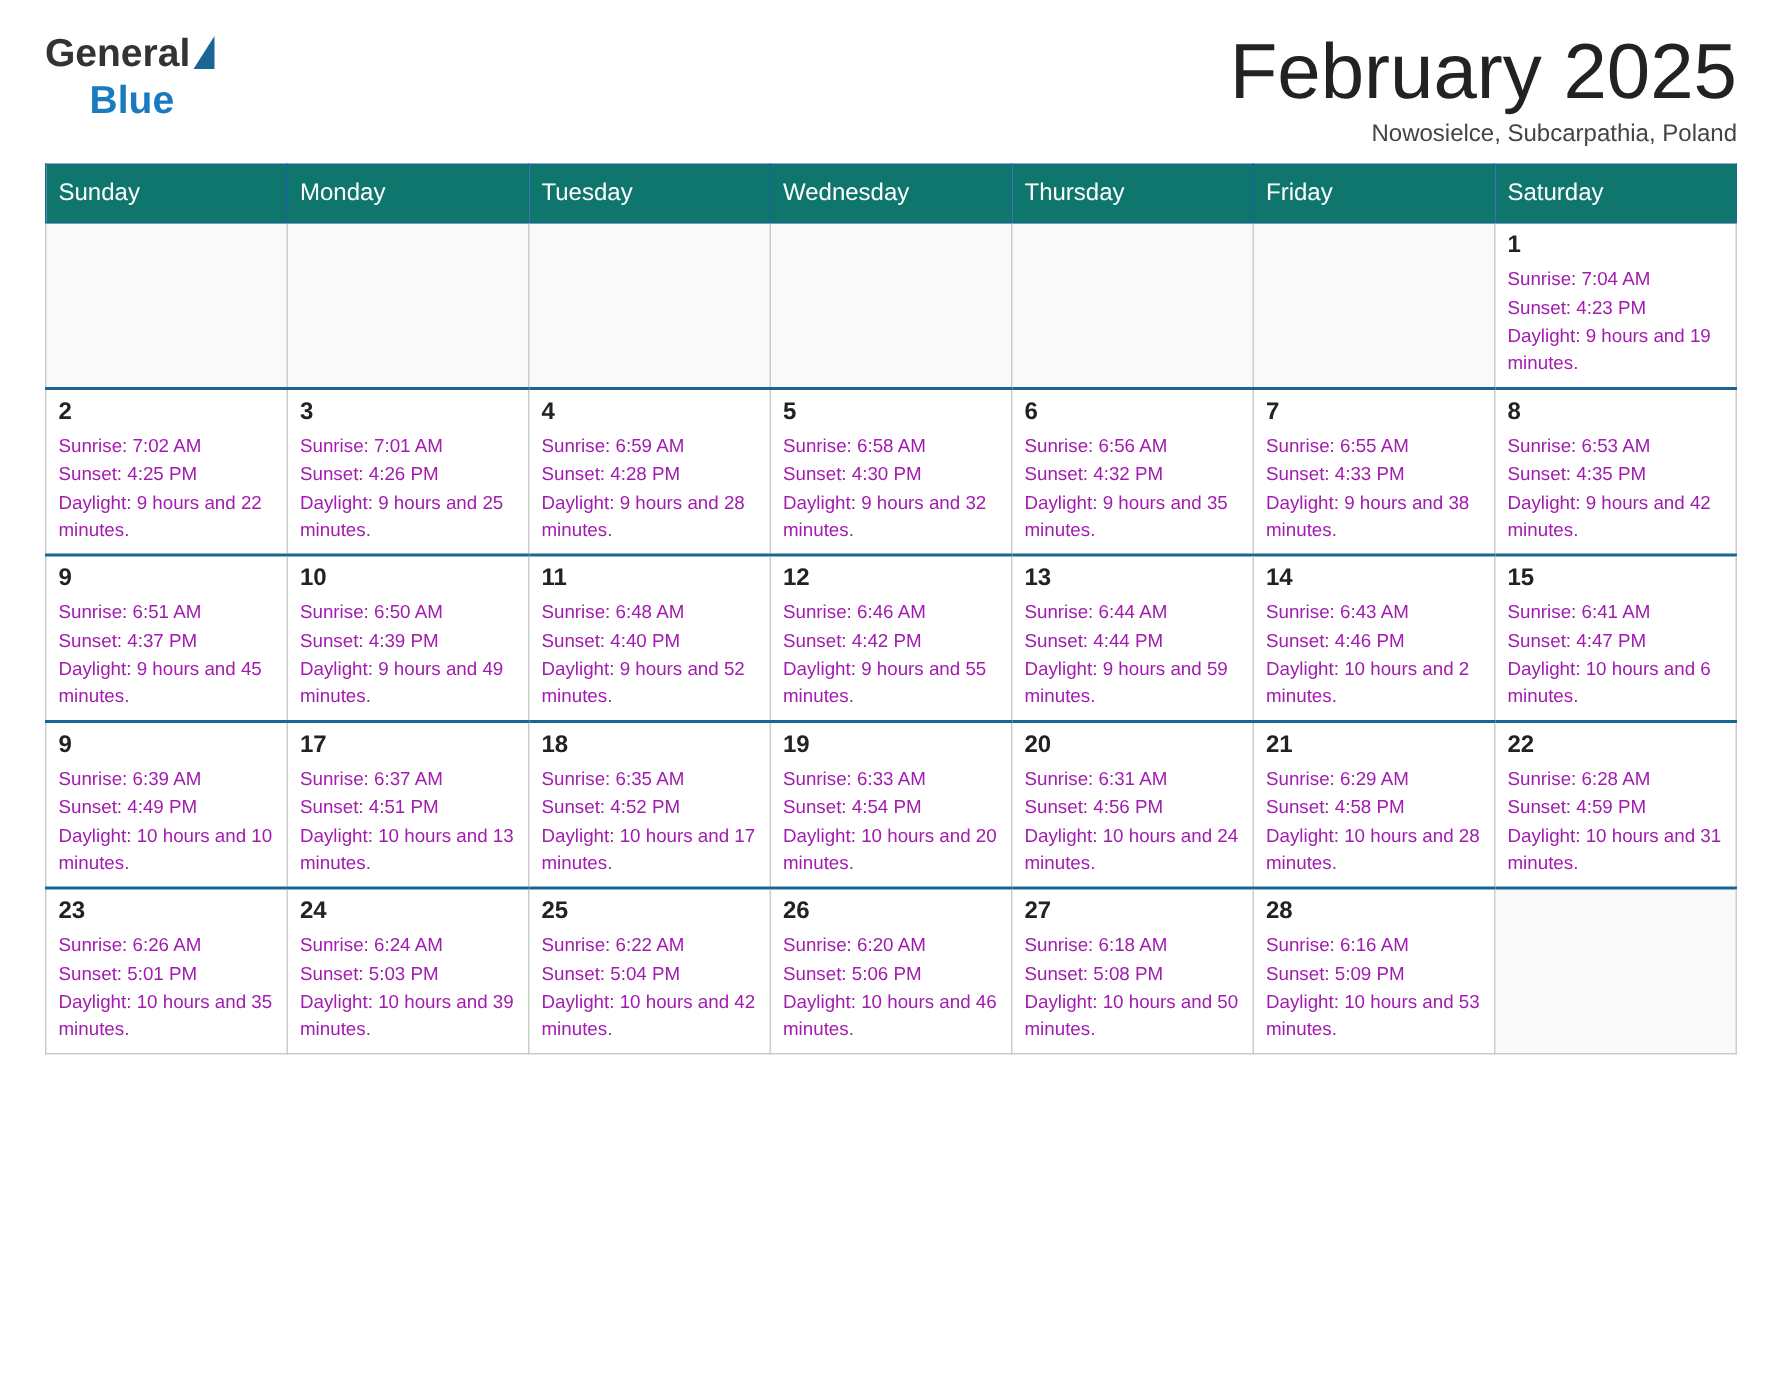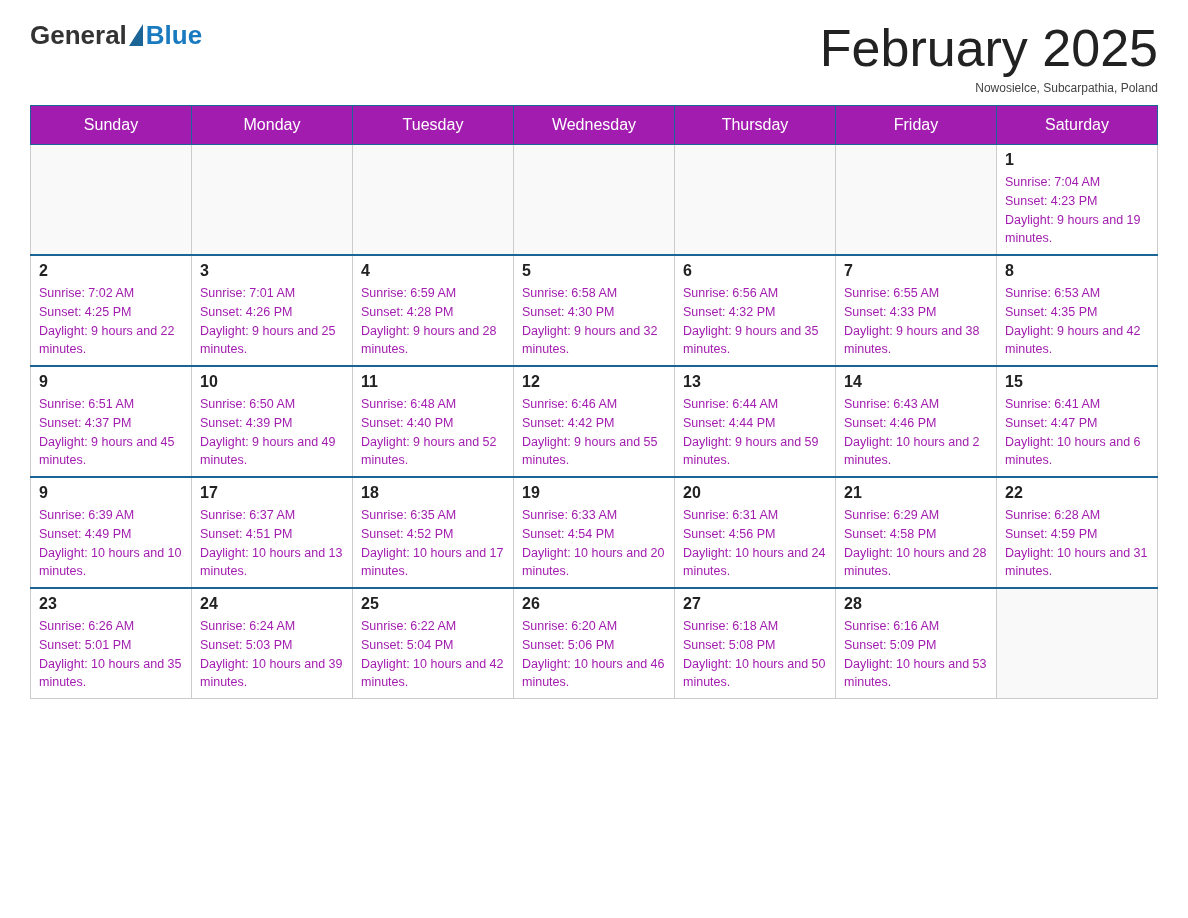--- a/index.html
+++ b/index.html
@@ -11,21 +11,21 @@
       min-height: 918px;
     }
     .header {
       display: flex;
       justify-content: space-between;
       align-items: flex-start;
       margin-bottom: 10px;
     }
     .logo {
       display: flex;
-      flex-direction: row;
+      flex-direction: column;
       align-items: center;
     }
     .logo-top {
       display: flex;
       align-items: center;
     }
     .logo-general {
       font-size: 26px;
       font-weight: bold;
       color: #333;
@@ -47,36 +47,36 @@
     .title-block {
       text-align: right;
     }
     .month-title {
       font-size: 52px;
       font-weight: normal;
       color: #222;
       line-height: 1.1;
     }
     .location {
-      font-size: 12px;
+      font-size: 16px;
       color: #444;
       margin-top: 4px;
     }
     .calendar {
       width: 100%;
       border-collapse: collapse;
       margin-top: 8px;
     }
     .calendar th {
-      background-color: #a21caf;
+      background-color: #0f766e;
       color: #fff;
       font-size: 16px;
       font-weight: normal;
       padding: 10px 8px;
-      text-align: center;
+      text-align: left;
       border: 1px solid #1a6496;
     }
     .calendar td {
       vertical-align: top;
       border: 1px solid #ccc;
       padding: 6px 8px;
       width: calc(100% / 7);
       min-height: 100px;
       font-size: 13px;
       color: #333;

